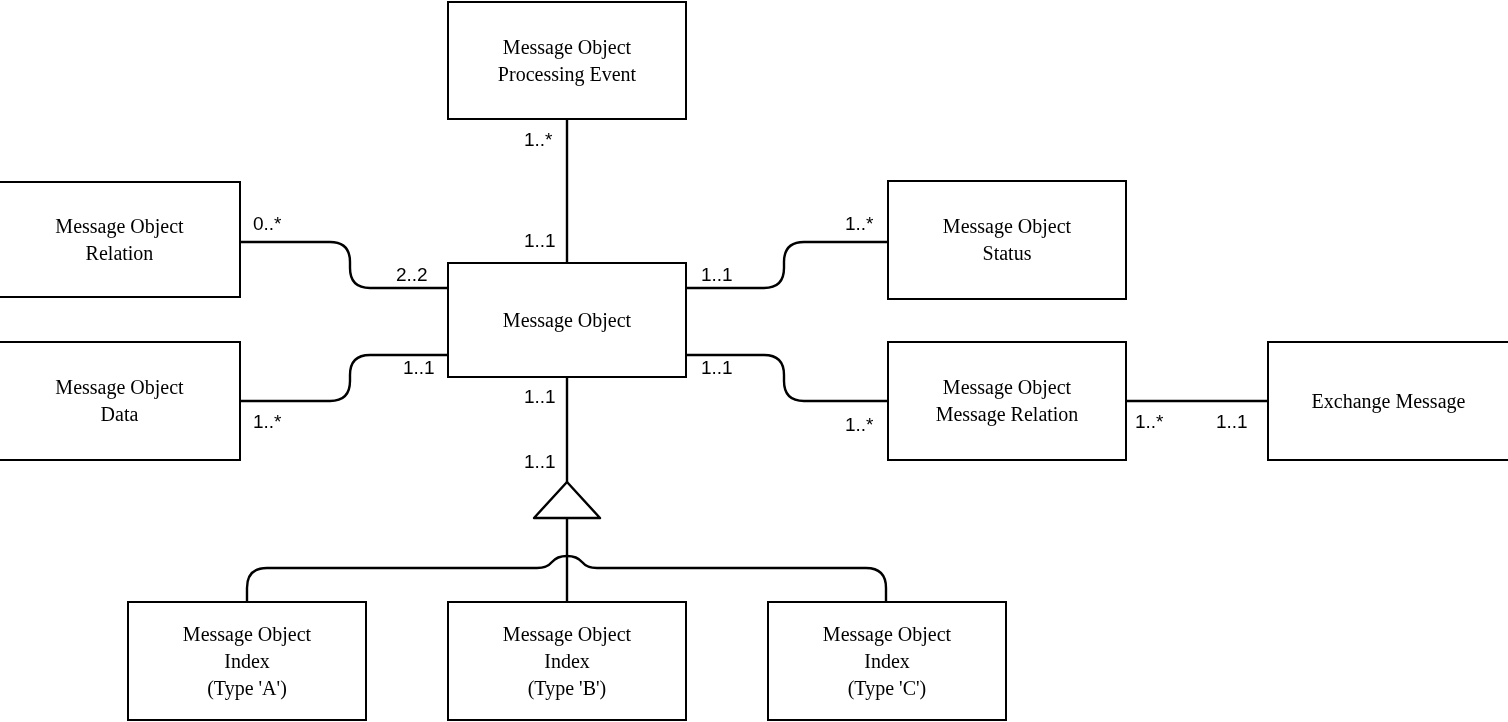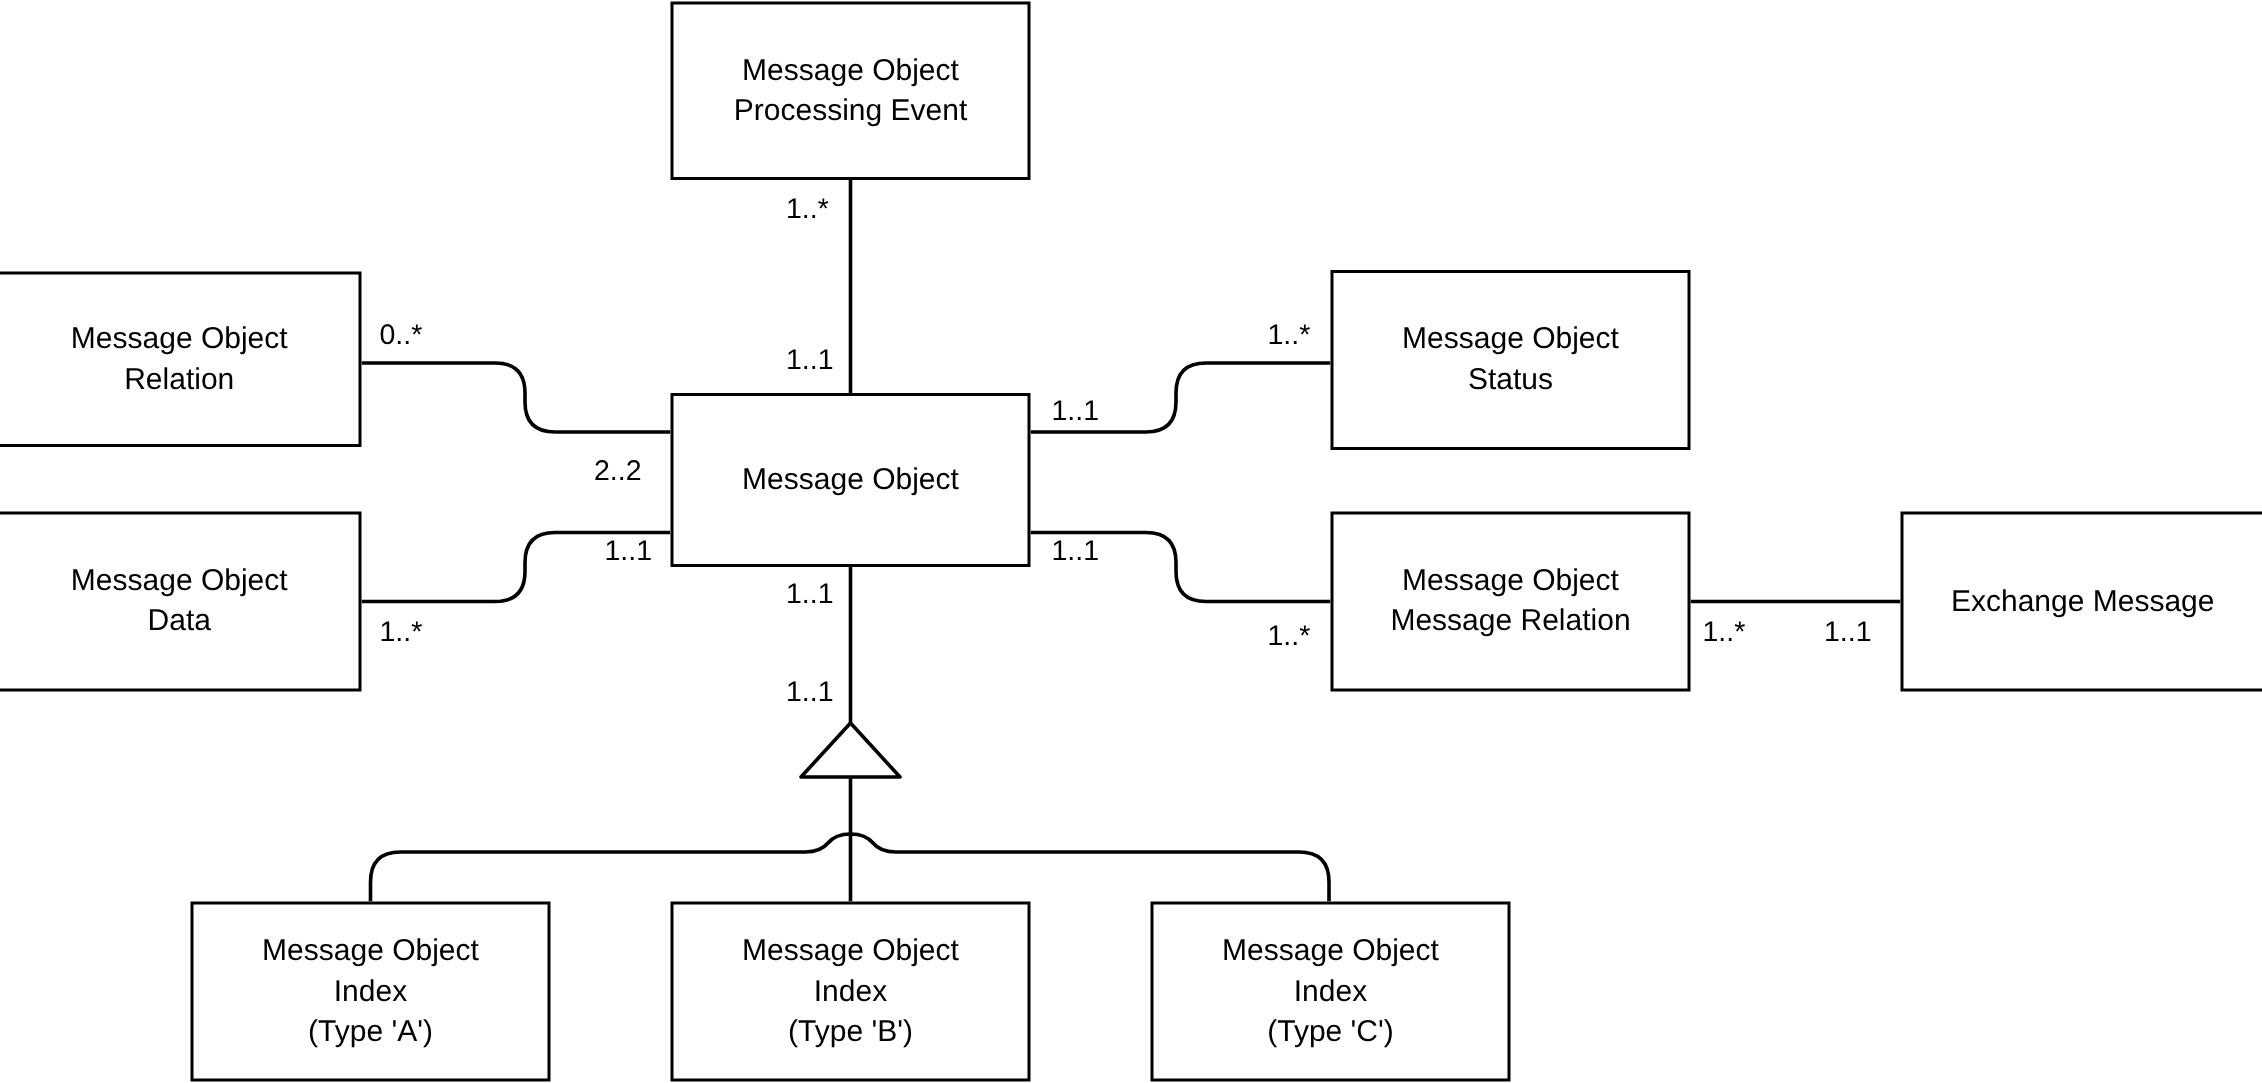--- a/index.html
+++ b/index.html
@@ -28,21 +28,21 @@
     box-sizing: border-box;
     border: 2px solid #000000;
     background: #ffffff;
     display: flex;
     align-items: center;
     justify-content: center;
     text-align: center;
     color: #000000;
     font-size: 20px;
     line-height: 27px;
-    font-family: Liberation Sans, sans-serif;
+    font-family: Liberation Serif, serif;
     white-space: pre-line;
     z-index: 3;
   }
   .mult-label {
     position: absolute;
     color: #000000;
     font-size: 19px;
     line-height: 19px;
     font-family: "Liberation Sans", sans-serif;
     white-space: nowrap;
@@ -114,21 +114,21 @@
   <div class="entity-box" style="left:767px; top:601px; width:240px; height:120px;">Message Object
 Index
 (Type 'C')</div>
 
   <div class="mult-label" style="left:524px; top:130px;">1..*</div>
 
   <div class="mult-label" style="left:524px; top:231px;">1..1</div>
 
   <div class="mult-label" style="left:253px; top:214px;">0..*</div>
 
-  <div class="mult-label" style="left:396px; top:265px;margin-top:40px;">2..2</div>
+  <div class="mult-label" style="left:396px; top:265px;">2..2</div>
 
   <div class="mult-label" style="left:403px; top:358px;">1..1</div>
 
   <div class="mult-label" style="left:253px; top:412px;">1..*</div>
 
   <div class="mult-label" style="left:701px; top:265px;">1..1</div>
 
   <div class="mult-label" style="left:845px; top:214px;">1..*</div>
 
   <div class="mult-label" style="left:701px; top:358px;">1..1</div>

